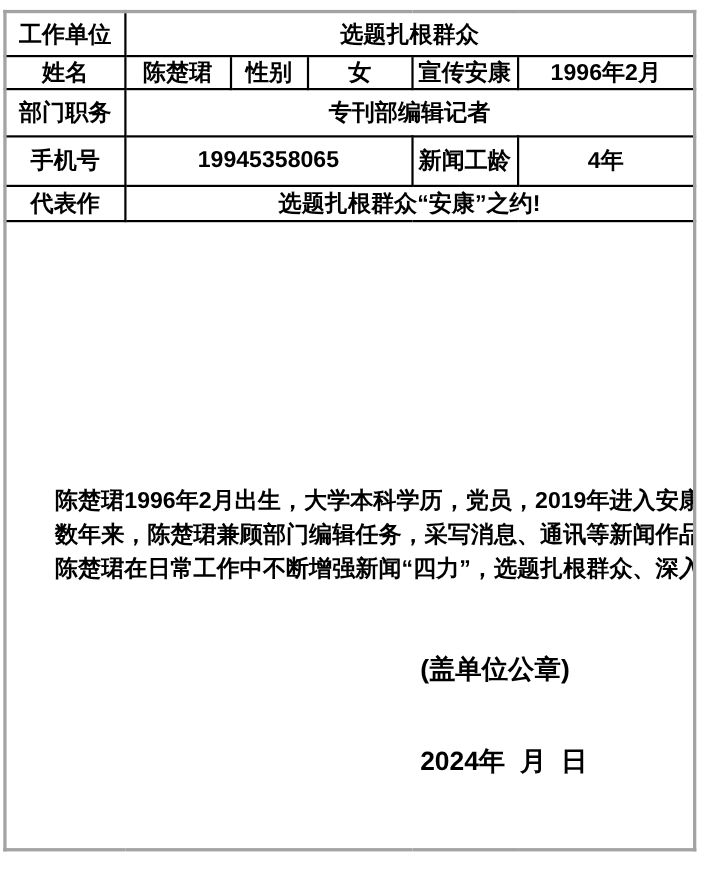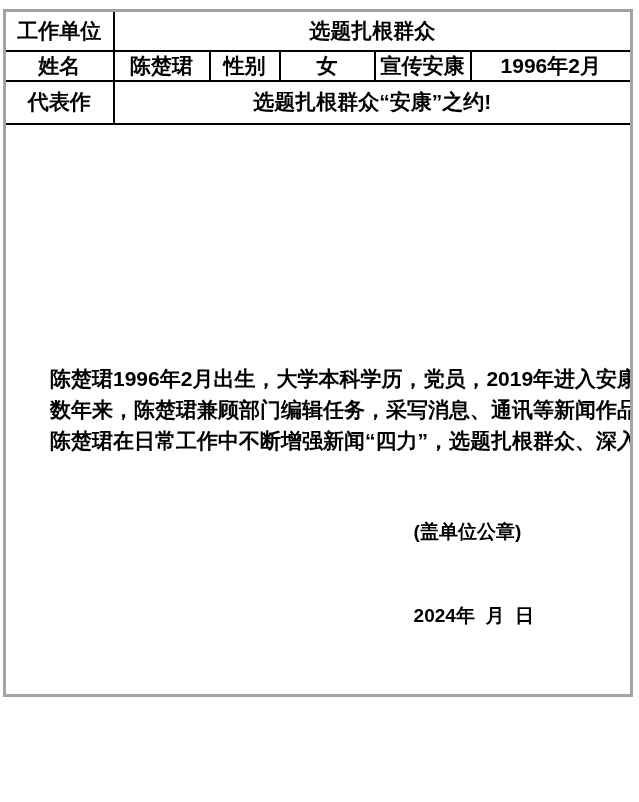--- a/index.html
+++ b/index.html
@@ -32,42 +32,42 @@
     vertical-align: middle;
     font-size: 21px;
     padding: 0 2px;
     overflow: hidden;
     white-space: nowrap;
   }
   tr.r1 { height: 40px; }
   tr.r2 { height: 25px; padding-left: 31px; }
   tr.r3 { height: 43px; }
   tr.r4 { height: 45px; }
-  tr.r5 { height: 43px; margin-top: 32px; }
+  tr.r5 { height: 32px; margin-top: 32px; }
   tr.r6 { height: 572px; }
   td.bio-cell {
     text-align: justify;
     vertical-align: top;
     white-space: normal;
     position: relative;
     padding: 8px 9px 8px 8px;
     font-size: 20px;
     line-height: 31px;
   }
   td.bio-cell p {
     margin: 0;
     text-indent: 2em;
     text-align: justify;
   }
   .sign-block {
     position: absolute;
     right: 96px;
     bottom: 8px;
     text-align: left;
-    font-size: 19px;
+    font-size: 24px;
     line-height: 28px;
     white-space: pre;
   }
 </style>
 </head>
 <body>
 
 <div class="page">
   <table class="form">
     <colgroup>
@@ -84,20 +84,30 @@
         <td colspan="5">选题扎根群众</td>
       </tr>
       <tr class="r2">
         <td>姓名</td>
         <td>陈楚珺</td>
         <td>性别</td>
         <td>女</td>
         <td>宣传安康</td>
         <td>1996年2月</td>
       </tr>
+      <tr class="r3">
+        <td>部门职务</td>
+        <td colspan="5">专刊部编辑记者</td>
+      </tr>
+      <tr class="r4">
+        <td>手机号</td>
+        <td colspan="3">19945358065</td>
+        <td>新闻工龄</td>
+        <td>4年</td>
+      </tr>
       <tr class="r5">
         <td>代表作</td>
         <td colspan="5">选题扎根群众“安康”之约!</td>
       </tr>
       <tr class="r6">
         <td colspan="6" class="bio-cell">
           <p>陈楚珺1996年2月出生，大学本科学历，党员，2019年进入安康日报社工作至今，2020年评为助理记者初级职称。</p>
           <p>数年来，陈楚珺兼顾部门编辑任务，采写消息、通讯等新闻作品将近三百余篇，其中通讯《做实“两山理论”，落子“集体经济”》获得2020年陕西新闻奖三等奖，通讯《春风过处草木新》获得2022年度安康新闻奖一等奖，通讯《不让“遗产”变“遗憾”》《月河两岸五谷香》获得2022年度安康新闻奖二等奖，《王院村的新视野》获得2022年度安康新闻奖三等奖，融媒体作品《秦岭朱鹮之约》获得2023年度“宣传安康”好新闻奖二等奖，通讯《奔跑吧，“阿甘”！》《不能关上的那扇门》获得2023年度“宣传安康”好新闻奖三等奖。</p>
           <p>陈楚珺在日常工作中不断增强新闻“四力”，选题扎根群众、深入生活，报道生动鲜活、充满生气。在2024年“新春走基层”活动中，该同志了解到龙年新春安康各县区文旅活动“百花齐放”，与部门领导一同策划了专题稿件——《龙年赴一场“安康”之约!》，即让游客感受到浓郁的节日氛围，展示了安康丰富的文化底蕴和地方特色，又展现了安康人民踔厉奋发新时代、同心奋进新征程的精神风貌。</p>
           <div class="sign-block">

